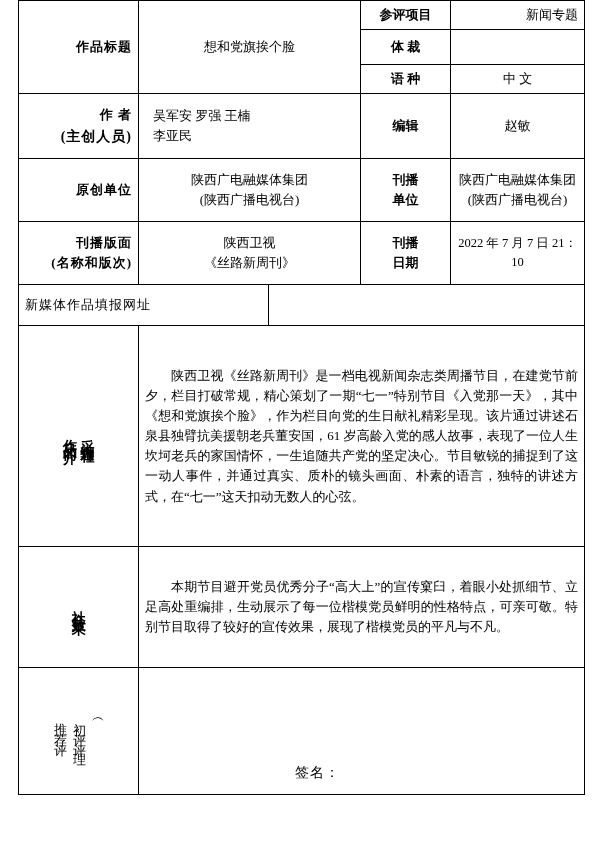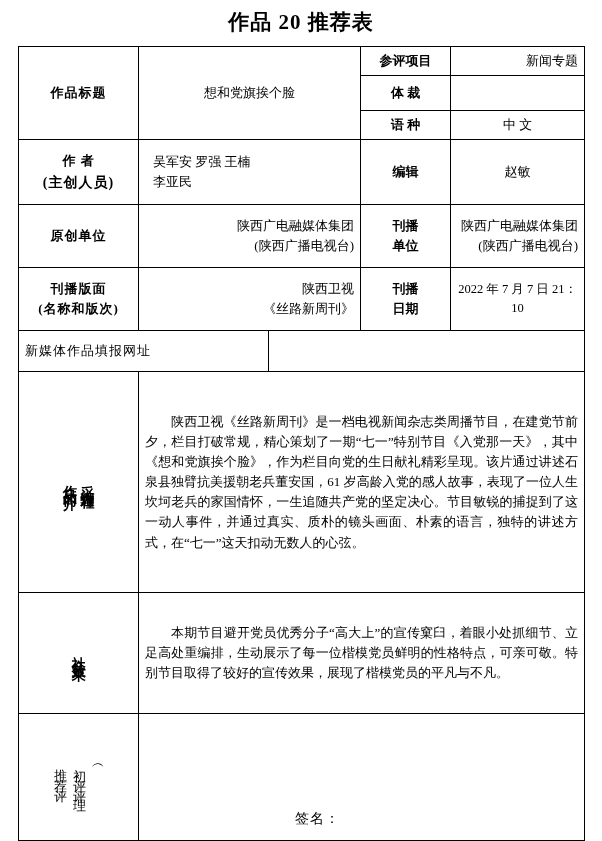--- a/index.html
+++ b/index.html
@@ -35,38 +35,38 @@
     table-layout: fixed;
   }
   table.form td {
     border: 1px solid #000000;
     vertical-align: middle;
     font-size: 13px;
     line-height: 1.55;
     padding: 4px 6px;
   }
   .lbl {
-    text-align: center;
+    text-align: right;
     font-weight: bold;
     font-size: 14px;
     letter-spacing: 1px;
     margin-left: 14px;
   }
   .lbl-sm {
     text-align: center;
     font-weight: bold;
     font-size: 13px;
     letter-spacing: 0px;
     line-height: 1.5;
   }
   .ctr {
     text-align: center;
   }
   .ctr-2l {
-    text-align: right;
+    text-align: center;
     line-height: 1.6;
   }
   .left-ind {
     text-align: right;
     padding-left: 12px;
   }
   .body-text {
     text-align: justify;
     text-justify: inter-ideograph;
     font-size: 13.5px;
@@ -123,21 +123,20 @@
     padding-left: 150px;
     font-size: 14px;
     letter-spacing: 1px;
   }
 </style>
 </head>
 <body>
 
 <div class="page">
 
-  <div class="doc-title">作品 20  推荐表</div>
 
   <table class="form">
     <colgroup>
       <col style="width:120px">
       <col style="width:130px">
       <col style="width:92px">
       <col style="width:90px">
       <col style="width:134px">
     </colgroup>
 

